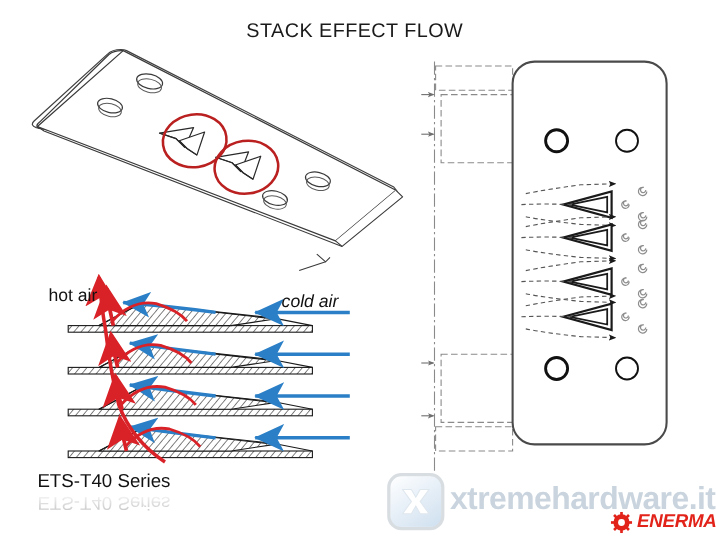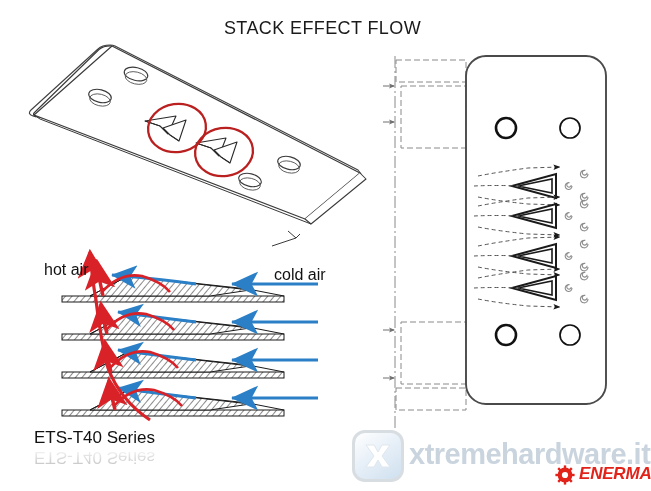--- a/index.html
+++ b/index.html
@@ -44,21 +44,21 @@
   }
 
   
   .lbl {
     position: absolute;
     font-size: 16px;
     color: #111111;
     white-space: nowrap;
   }
   .lbl-hot  { left: 44px;  top: 261px; }
-  .lbl-cold { left: 274px; top: 266px; }
+  .lbl-cold { left: 256px; top: 266px; font-style: italic; }
 
   
   .series-wrap {
     position: absolute;
     left: 14px;
     top: 428px;
     width: 200px;
     height: 40px;
     margin-left: 20px;
   }

